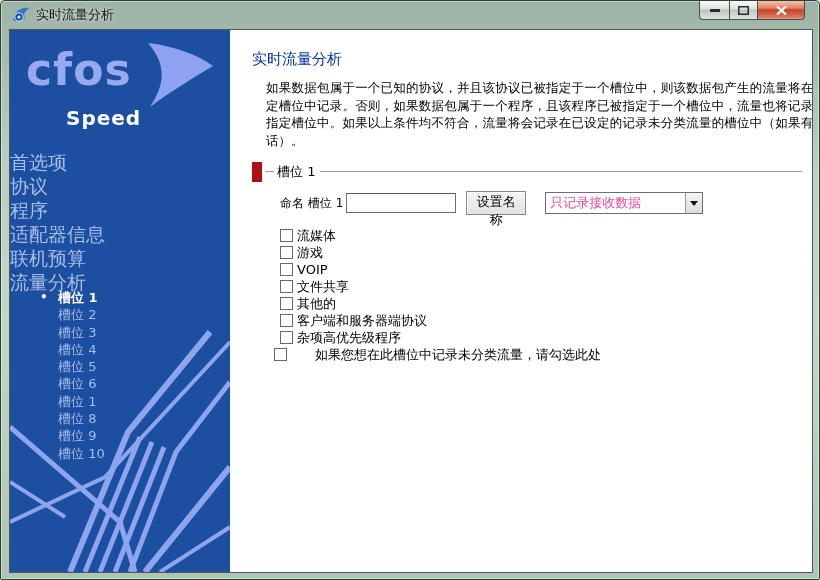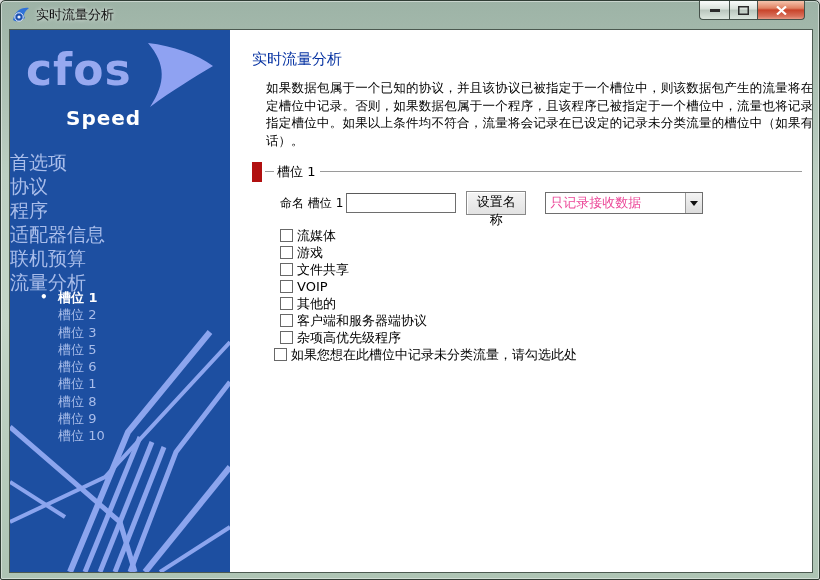--- a/index.html
+++ b/index.html
@@ -52,21 +52,21 @@
      background:linear-gradient(180deg,#f4f4f4,#e2e2e2);border:1px solid #888;box-shadow:inset 1px 1px 0 #fff;
      font-family:inherit;cursor:pointer;}
   .combo{margin-left:19px;width:158px;height:22px;box-sizing:border-box;border:1px solid #6e6e6e;
      background:#fff;display:flex;align-items:center;cursor:pointer;}
   .combo-text{flex:1;font-size:13px;padding-left:4px;color:#ec4899;white-space:nowrap;overflow:hidden;}
   .combo-arrow{width:17px;height:100%;box-sizing:border-box;border-left:1px solid #9a9a9a;
      background:linear-gradient(180deg,#f4f4f4,#dcdcdc);display:flex;align-items:center;justify-content:center;}
   .combo-arrow::after{content:"";width:0;height:0;border-left:4px solid transparent;border-right:4px solid transparent;border-top:5px solid #111;}
   .check-list{position:absolute;left:50px;top:197px;}
   .check-row{display:flex;align-items:center;height:17px;cursor:pointer;}
-  .check-row.outdent{margin-left:-6px;}
+  .check-row.outdent{margin-left:-6px;gap:24px;}
   .checkbox{width:13px;height:13px;box-sizing:border-box;border:1px solid #686868;background:#fff;flex:0 0 auto;}
   .check-label{font-size:13px;color:#000;margin-left:4px;white-space:nowrap;}
 </style>
 </head>
 <body>
 
 <div class="window">
 
   <div class="titlebar">
     <svg class="app-icon" viewBox="0 0 18 18">
@@ -123,20 +123,21 @@
         <div class="menu-item">协议</div>
         <div class="menu-item">程序</div>
         <div class="menu-item">适配器信息</div>
         <div class="menu-item">联机预算</div>
         <div class="menu-item">流量分析</div>
       </nav>
       <div class="slots">
         <div class="slot-item active">槽位 1</div>
         <div class="slot-item">槽位 2</div>
         <div class="slot-item">槽位 3</div>
+        <div class="slot-item">槽位 4</div>
         <div class="slot-item">槽位 5</div>
         <div class="slot-item">槽位 6</div>
         <div class="slot-item">槽位 1</div>
         <div class="slot-item">槽位 8</div>
         <div class="slot-item">槽位 9</div>
         <div class="slot-item">槽位 10</div>
       </div>
     </div>
 
     <div class="main">
@@ -164,25 +165,25 @@
         <div class="check-row">
           <div class="checkbox"></div>
           <span class="check-label">流媒体</span>
         </div>
         <div class="check-row">
           <div class="checkbox"></div>
           <span class="check-label">游戏</span>
         </div>
         <div class="check-row">
           <div class="checkbox"></div>
+          <span class="check-label">VOIP</span>
+        </div>
+        <div class="check-row">
+          <div class="checkbox"></div>
           <span class="check-label">文件共享</span>
-        </div>
-        <div class="check-row">
-          <div class="checkbox"></div>
-          <span class="check-label">VOIP</span>
         </div>
         <div class="check-row">
           <div class="checkbox"></div>
           <span class="check-label">其他的</span>
         </div>
         <div class="check-row">
           <div class="checkbox"></div>
           <span class="check-label">客户端和服务器端协议</span>
         </div>
         <div class="check-row">

